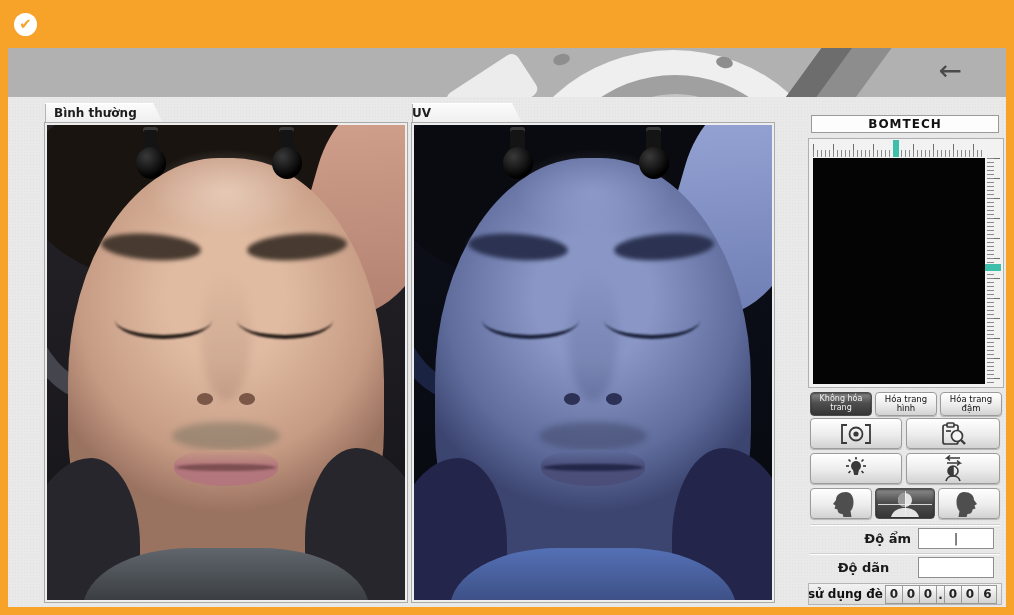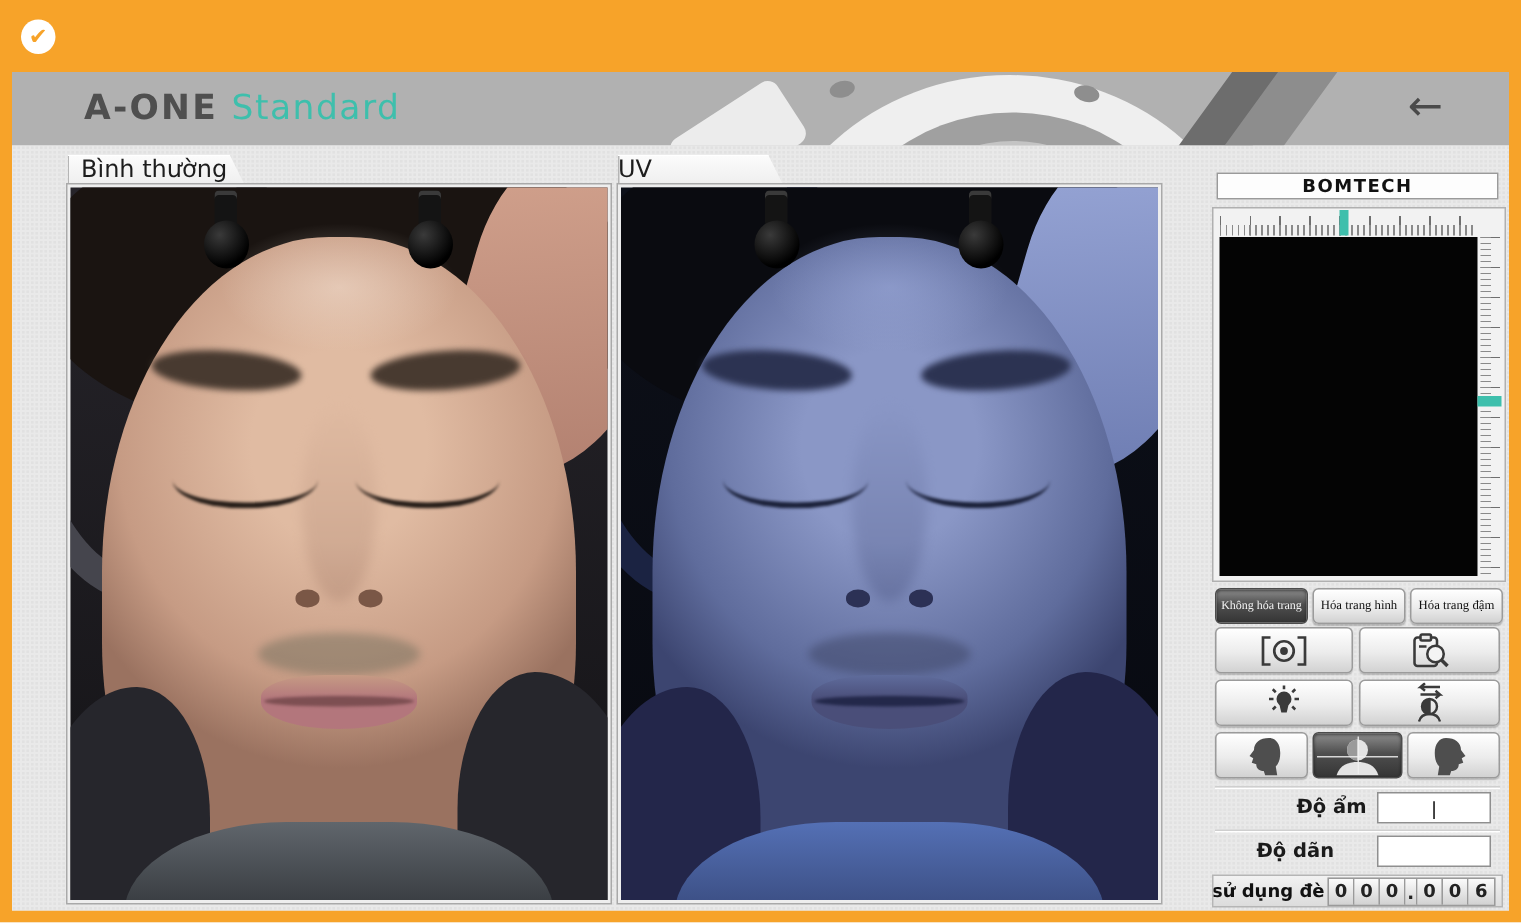--- a/index.html
+++ b/index.html
@@ -32,21 +32,21 @@
 
   
   .appbody{position:absolute;left:0;top:49px;width:998px;height:510px;background:#e9e9e9;
            background-image:radial-gradient(rgba(0,0,0,.035) 1px,transparent 1px);background-size:3px 3px;}
 
   
   .panel{position:absolute;top:6px;width:366px;height:500px;}
   #panel-normal{left:36px;} #panel-uv{left:403px;}
   .tab{position:absolute;top:0;height:36px;background:linear-gradient(#fcfcfc,#e4e4e4);
        clip-path:polygon(0 0,calc(100% - 18px) 0,100% 100%,0 100%);
-       font-size:16px;font-weight:normal;color:#1d1d1d;line-height:20px;
+       font-size:12px;font-weight:bold;color:#1d1d1d;line-height:20px;
        box-shadow:inset 0 1px 0 #fff, inset 1px 0 0 #b5b5b5;}
   .tab-normal{left:1px;width:126px;padding-left:9px;}
   .tab-uv{left:1px;width:118px;padding-right:30px;}
   .frame{position:absolute;left:0;top:19px;width:364px;height:481px;background:#eeeeee;border:1px solid #a9a9a9;padding:2px;}
   .photo{position:relative;width:100%;height:100%;overflow:hidden;background:linear-gradient(var(--bgt),var(--bgb));}
 
   
   .theme-normal{--bgt:#26242a;--bgb:#141316;--rim:#45454d;--hair:#1a1411;--skin1:#e0bba2;--skin2:#c69b84;--shadow:#9a7260;
     --brow:#483a30;--lash:#241c17;--nostril:#7a5746;--lips:#b3767c;--lipline:#7d4f52;--stubble:#6b6b5a;
     --rest1:#60666c;--rest2:#26292d;--cloth:#26262c;--hand1:#d4a48f;--hand2:#b07e6e;--sheen:rgba(255,245,235,.38);}
@@ -101,21 +101,21 @@
                      repeating-linear-gradient(to bottom,#6f6f6f 0 1px,transparent 1px 20px);
     background-size:7px 100%,13px 100%;background-repeat:no-repeat;background-position:left top,left top;}
   .vmark{position:absolute;left:176px;top:125px;width:16px;height:7px;background:#3ebfac;cursor:pointer;}
 
   .btn{background:linear-gradient(#ffffff,#ececec 55%,#d2d2d2);border:1px solid #9b9b9b;border-radius:4px;
        box-shadow:0 1px 1px rgba(0,0,0,.22), inset 0 1px 0 #fff;cursor:pointer;
        display:flex;align-items:center;justify-content:center;color:#111;}
   .btn.dark{background:linear-gradient(#8d8d8d,#4f4f4f 45%,#353535);border-color:#4c4c4c;color:#f2f2f2;
        box-shadow:inset 0 1px 2px rgba(0,0,0,.5);}
 
-  .makeup{left:2px;top:277px;width:192px;height:24px;display:flex;gap:3px;font-family:Liberation Serif, serif;}
+  .makeup{left:2px;top:277px;width:192px;height:24px;display:flex;gap:3px;}
   .makeup .btn{flex:1;font-size:8.5px;text-align:center;line-height:1.1;padding:1px;}
   .makeup .btn.dark{font-size:8px;}
 
   .tool{width:92px;height:31px;}
   #tool-capture{left:2px;top:303px;} #tool-report{left:98px;top:303px;width:94px;}
   #tool-lamp{left:2px;top:338px;}   #tool-compare{left:98px;top:338px;width:94px;}
 
   .faceb{height:31px;}
   #face-left{left:2px;top:373px;width:62px;}
   #face-front{left:67px;top:373px;width:60px;position:absolute;overflow:hidden;}
@@ -157,23 +157,20 @@
 
     <div class="apphdr">
       <div class="m-ring"></div>
       <div class="m-inner"></div>
       <div class="m-core"></div>
       <div class="m-hole1"></div>
       <div class="m-hole2"></div>
       <div class="m-armR"></div>
       <div class="m-armR2"></div>
       <div class="m-wedgeL"></div>
-      <div class="logo">
-        <span>A-ONE</span><span class="std">Standard</span>
-      </div>
       <div class="back">←</div>
     </div>
 
     <div class="appbody">
 
       <div class="panel" id="panel-normal">
         <div class="tab tab-normal">Bình thường</div>
         <div class="frame">
           <div class="photo theme-normal">
             <div class="rim"></div>

